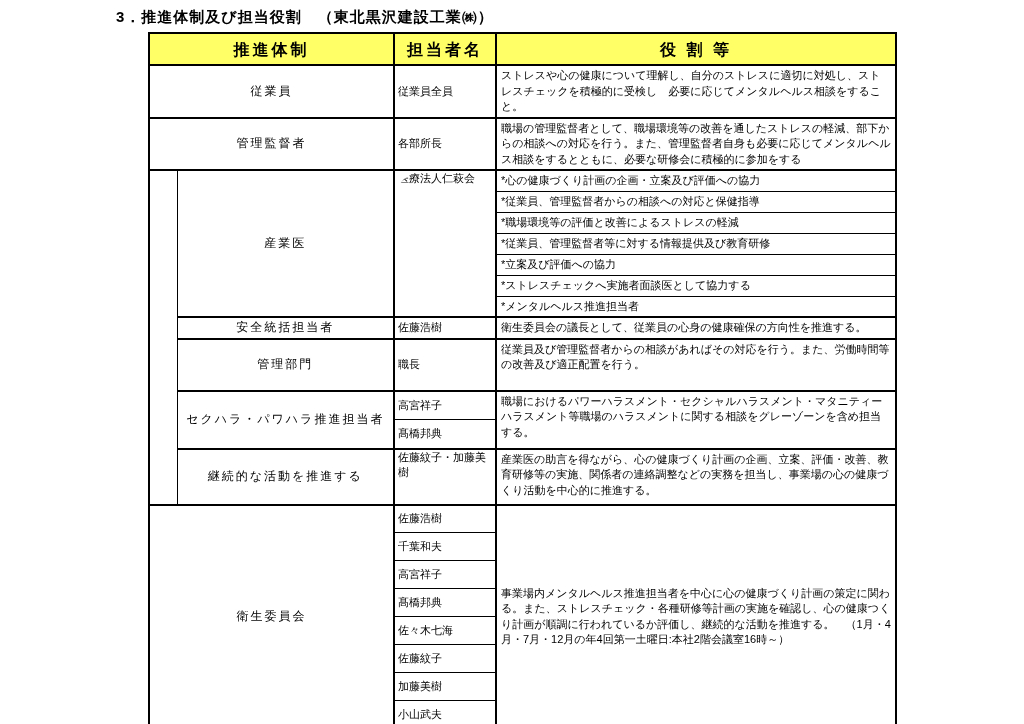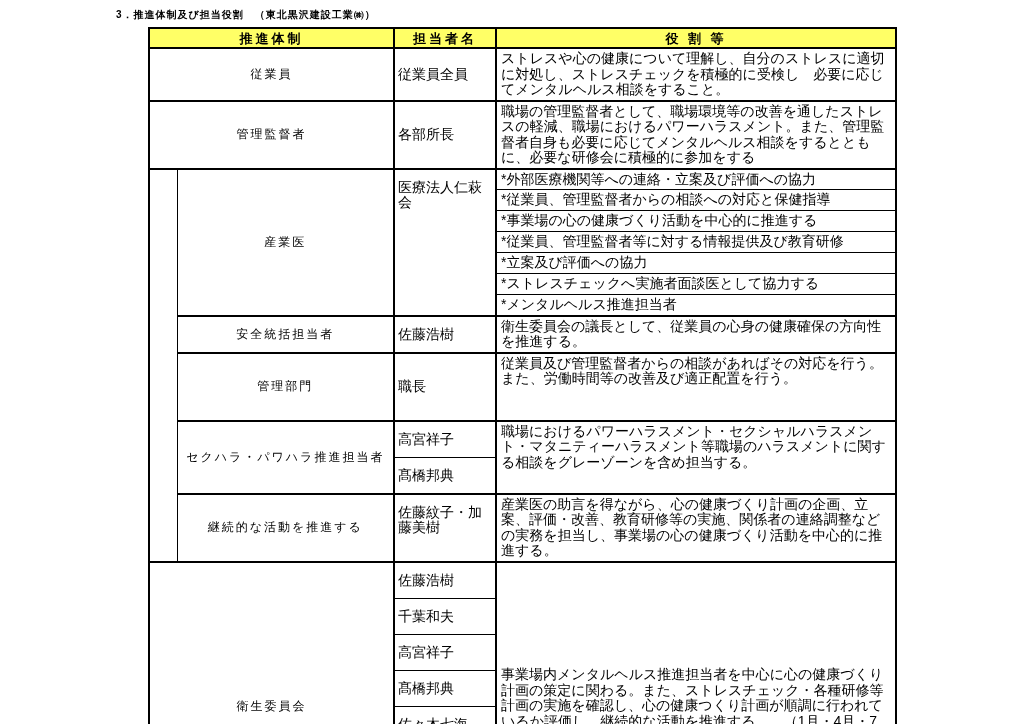--- a/index.html
+++ b/index.html
@@ -2,70 +2,70 @@
 <html style="--hdr-bg: #FFFF66;"><head>
 <meta charset="utf-8">
 <style>
   * { margin:0; padding:0; box-sizing:border-box; }
   html,body { background:#ffffff; }
   body {
     width:1024px; height:724px; overflow:hidden;
     font-family:"Liberation Sans", sans-serif; color:#000;
   }
   .page-title {
-    font-size:10px; font-weight:bold; letter-spacing:1px;
+    font-size:15px; font-weight:bold; letter-spacing:1px;
     margin:8px 0 5px 116px;
   }
   table.org-table {
     border-collapse:collapse; table-layout:fixed;
     margin-left:148px; width:747px;
     border:2px solid #000;
   }
   col.c-strip  { width:28px; }
   col.c-label  { width:217px; }
   col.c-person { width:102px; }
   col.c-role   { width:400px; }
   td {
     border:1px solid #000;
-    font-size:14px; line-height:15px;
+    font-size:11px; line-height:15px;
     padding:1px 3px;
     vertical-align:middle;
     overflow:hidden;
     word-break:break-all;
   }
   td.hdr {
     background:var(--hdr-bg, #FFFF66);
     border:2px solid #000;
     text-align:center; font-weight:bold;
-    font-size:13px; letter-spacing:3px;
-    height:20px;
+    font-size:16px; letter-spacing:3px;
+    height:32px;
   }
   td.label {
     text-align:center; font-size:12px; letter-spacing:2px;
   }
   td.person {
     border-left:2px solid #000;
-    padding:10px 3px;
+    padding:0 3px;
   }
   td.role {
     border-left:2px solid #000;
     vertical-align:top;
     padding:2px 4px;
     line-height:15.5px;
   }
   td.role.mid { vertical-align:middle; }
   td.person.top { vertical-align:top; }
   tr.sect > td { border-top:2px solid #000; }
   tr.h-emp   > td { height:35px; }
   tr.h-sup   > td { height:51px; }
-  tr.h-doc   > td { height:21px; }
+  tr.h-doc   > td { height:21px;border-radius:28px; }
   tr.h-safe  > td { height:20px; }
-  tr.h-adm   > td { height:68px; }
+  tr.h-adm   > td { height:52px; }
   tr.h-har   > td { height:29px; }
-  tr.h-men   > td { height:68px; }
+  tr.h-men   > td { height:56px; }
   tr.h-com   > td { height:28px; }
 </style>
 </head>
 <body>
 
 <div class="page-title">3．推進体制及び担当役割　（東北黒沢建設工業㈱）</div>
 
 <table class="org-table">
   <colgroup>
     <col class="c-strip">
@@ -83,34 +83,34 @@
 
     <tr class="sect h-emp">
       <td class="label" colspan="2">従業員</td>
       <td class="person">従業員全員</td>
       <td class="role">ストレスや心の健康について理解し、自分のストレスに適切に対処し、ストレスチェックを積極的に受検し　必要に応じてメンタルヘルス相談をすること。</td>
     </tr>
 
     <tr class="sect h-sup">
       <td class="label" colspan="2">管理監督者</td>
       <td class="person">各部所長</td>
-      <td class="role">職場の管理監督者として、職場環境等の改善を通したストレスの軽減、職場におけるパワーハラスメント。また、管理監督者自身も必要に応じてメンタルヘルス相談をするとともに、必要な研修会に積極的に参加をする</td>
+      <td class="role">職場の管理監督者として、職場環境等の改善を通したストレスの軽減、部下からの相談への対応を行う。また、管理監督者自身も必要に応じてメンタルヘルス相談をするとともに、必要な研修会に積極的に参加をする</td>
     </tr>
 
     <tr class="sect h-doc">
       <td rowspan="12"></td>
       <td class="label" rowspan="7">産業医</td>
       <td class="person top" rowspan="7">医療法人仁萩会</td>
-      <td class="role">*外部医療機関等への連絡・立案及び評価への協力</td>
+      <td class="role">*心の健康づくり計画の企画・立案及び評価への協力</td>
     </tr>
     <tr class="h-doc">
       <td class="role">*従業員、管理監督者からの相談への対応と保健指導</td>
     </tr>
     <tr class="h-doc">
-      <td class="role">*事業場の心の健康づくり活動を中心的に推進する</td>
+      <td class="role">*職場環境等の評価と改善によるストレスの軽減</td>
     </tr>
     <tr class="h-doc">
       <td class="role">*従業員、管理監督者等に対する情報提供及び教育研修</td>
     </tr>
     <tr class="h-doc">
       <td class="role">*立案及び評価への協力</td>
     </tr>
     <tr class="h-doc">
       <td class="role">*ストレスチェックへ実施者面談医として協力する</td>
     </tr>

